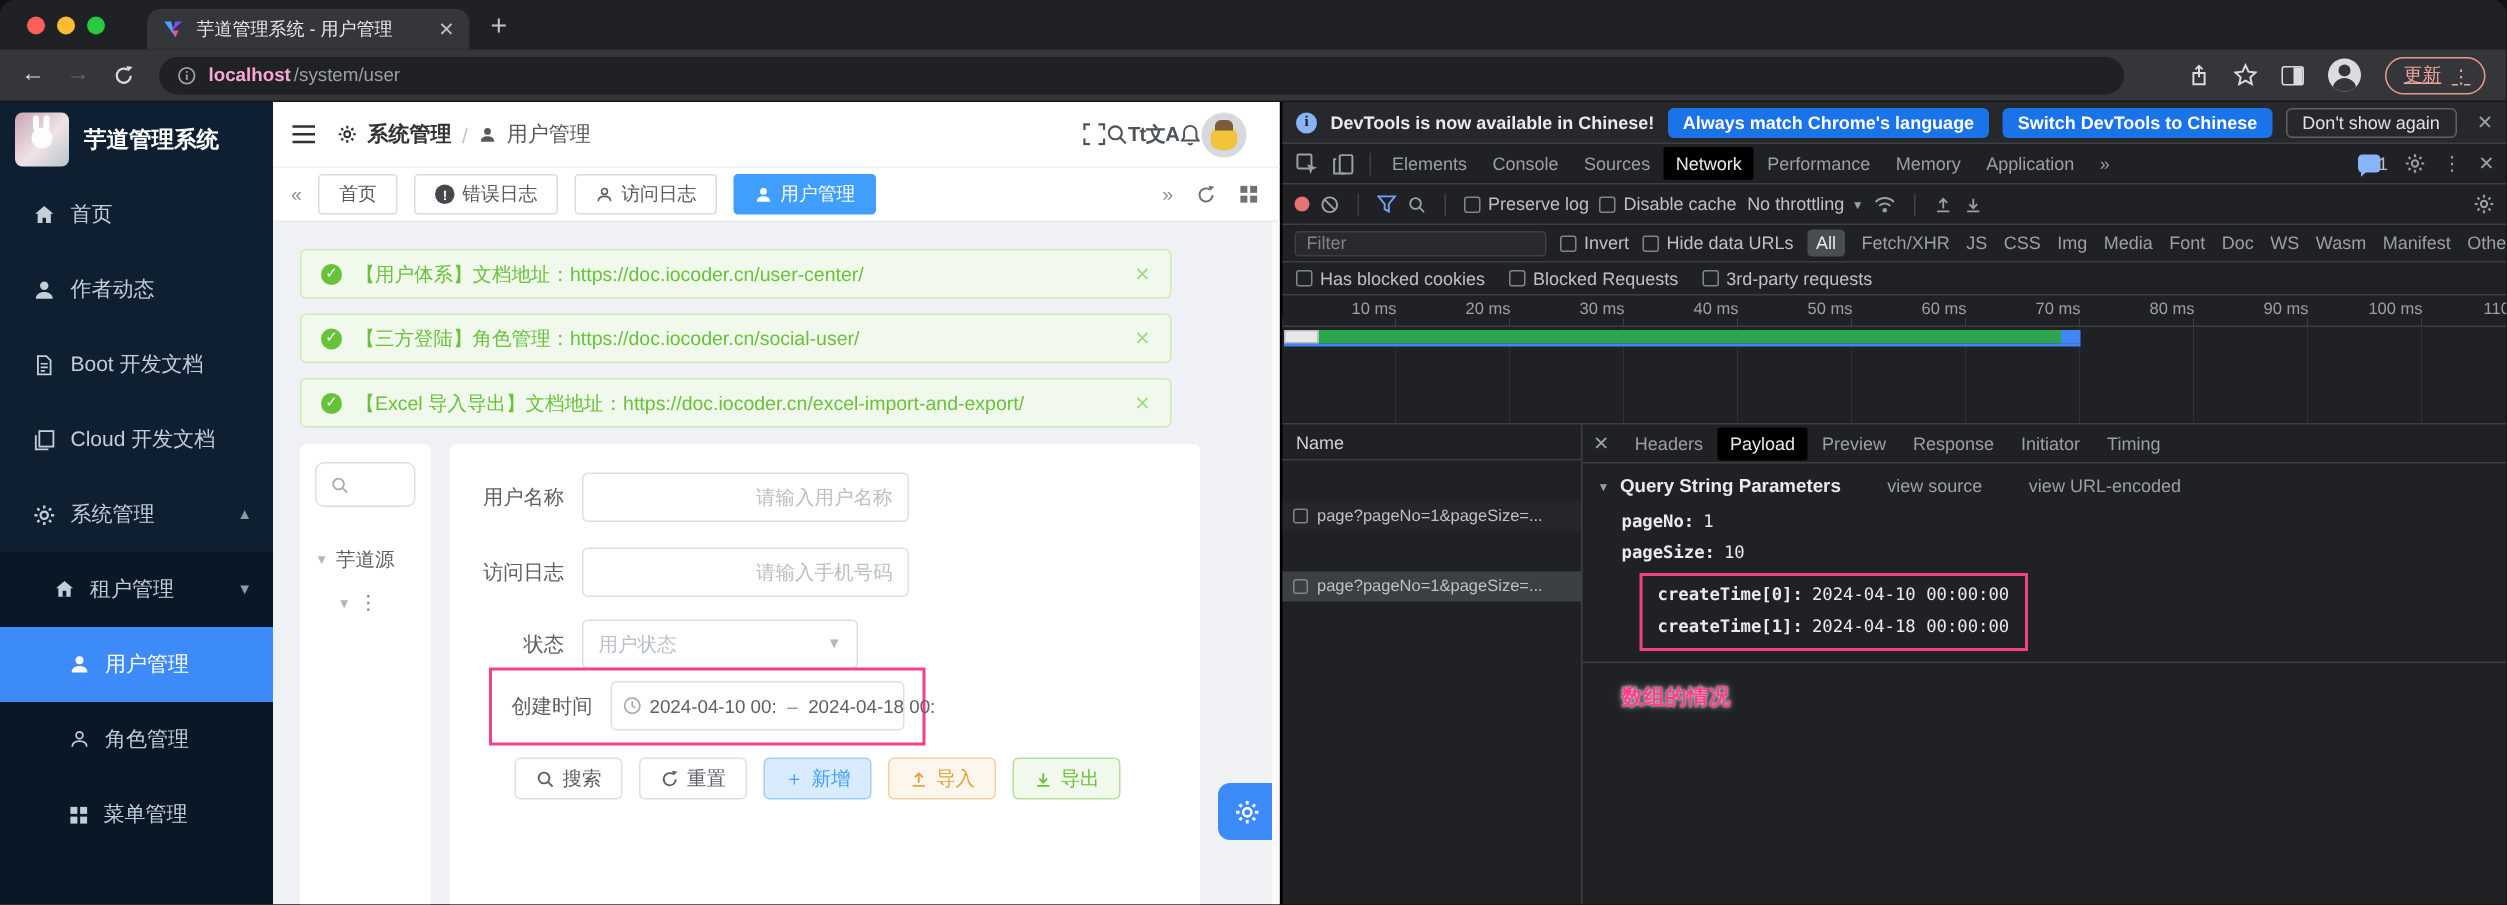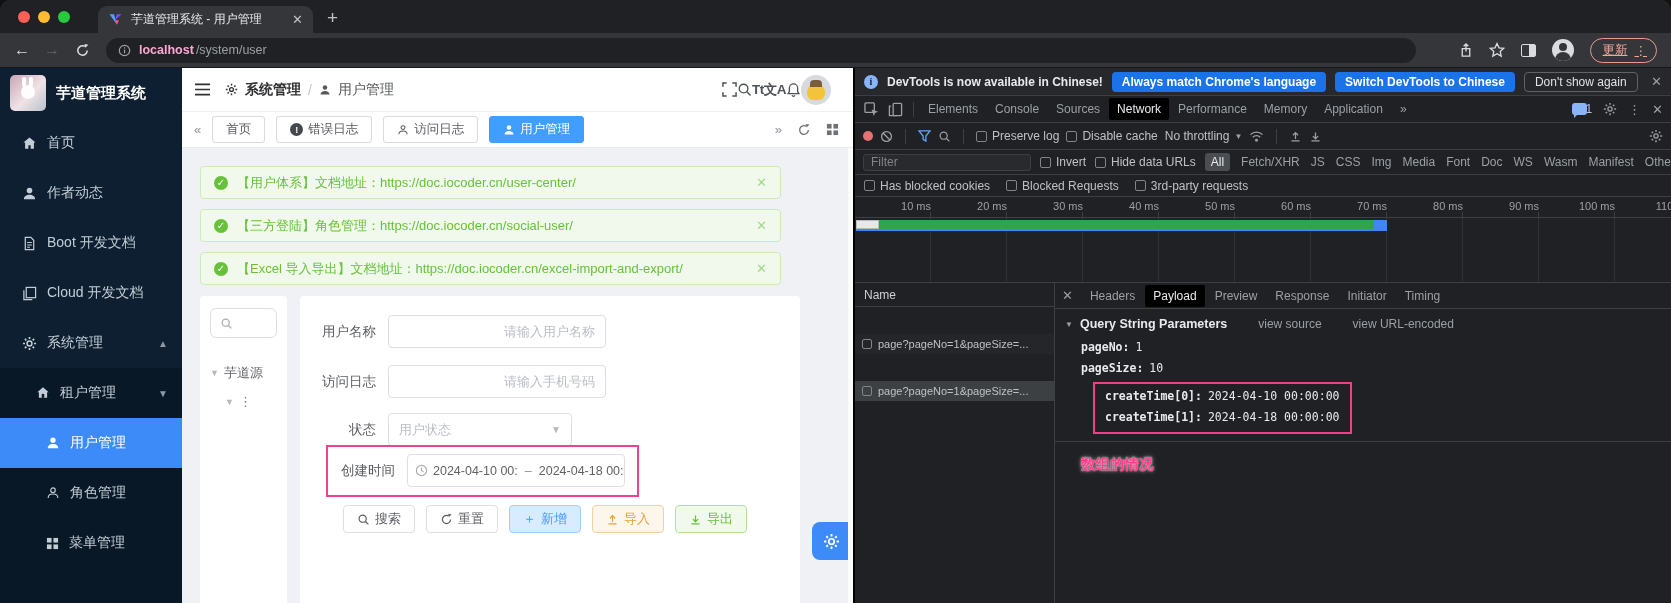--- a/index.html
+++ b/index.html
@@ -94,21 +94,21 @@
   .f-row { position:absolute; display:flex; align-items:center; }
   .f-label { width:88px; text-align:right; padding-right:12px; color:#5b5e63; font-size:13.5px; flex-shrink:0; }
   .f-input { width:218px; height:33px; border:1px solid #dcdfe6; border-radius:4px; background:#fff;
              font-size:13px; color:#606266; padding:0 10px; font-family:inherit; outline:none;text-align:right; }
   .f-input::placeholder { color:#b9bec7; }
   .f-select { width:184px; height:33px; border:1px solid #dcdfe6; border-radius:4px; background:#fff;
               display:flex; align-items:center; padding:0 10px; color:#b9bec7; font-size:13px; }
   .f-select .car { margin-left:auto; color:#b4b7bd; font-size:10px; }
   .row4wrap { position:absolute; left:26px; top:149px; border:2.5px solid #f43f8a; display:flex; align-items:center; padding:7px 12px 8px 0; }
   .row4wrap .f-label { width:79px; }
-  .daterange { width:218px; height:33px; border:1px solid #dcdfe6; border-radius:4px; display:flex; align-items:center;
+  .daterange { width:196px; height:33px; border:1px solid #dcdfe6; border-radius:4px; display:flex; align-items:center;
                gap:5px; padding:0 7px; color:#5f6266; font-size:12.5px; white-space:nowrap; }
   .daterange .dsep { color:#8b8f96; margin:0 2px; }
   .fbtns { position:absolute; left:43px; top:209px; display:flex; gap:11px; }
   .btn { height:28px; border-radius:4px; border:1px solid #dcdfe6; background:#fff; color:#5b5e63;
          font-size:13px; display:inline-flex; align-items:center; gap:5px; padding:0 13px; white-space:nowrap; }
   .btn-add { background:#d9ecff; border-color:#a0cfff; color:#409eff; }
   .btn-import { background:#fdf6ec; border-color:#f3d19e; color:#e6a23c; }
   .btn-export { background:#f0f9eb; border-color:#b3e19d; color:#67c23a; }
   .fab { position:absolute; left:630px; top:374px; width:38px; height:38px; background:#3d8bf8;
          border-radius:8px 0 0 8px; display:flex; align-items:center; justify-content:center; color:#fff; }

